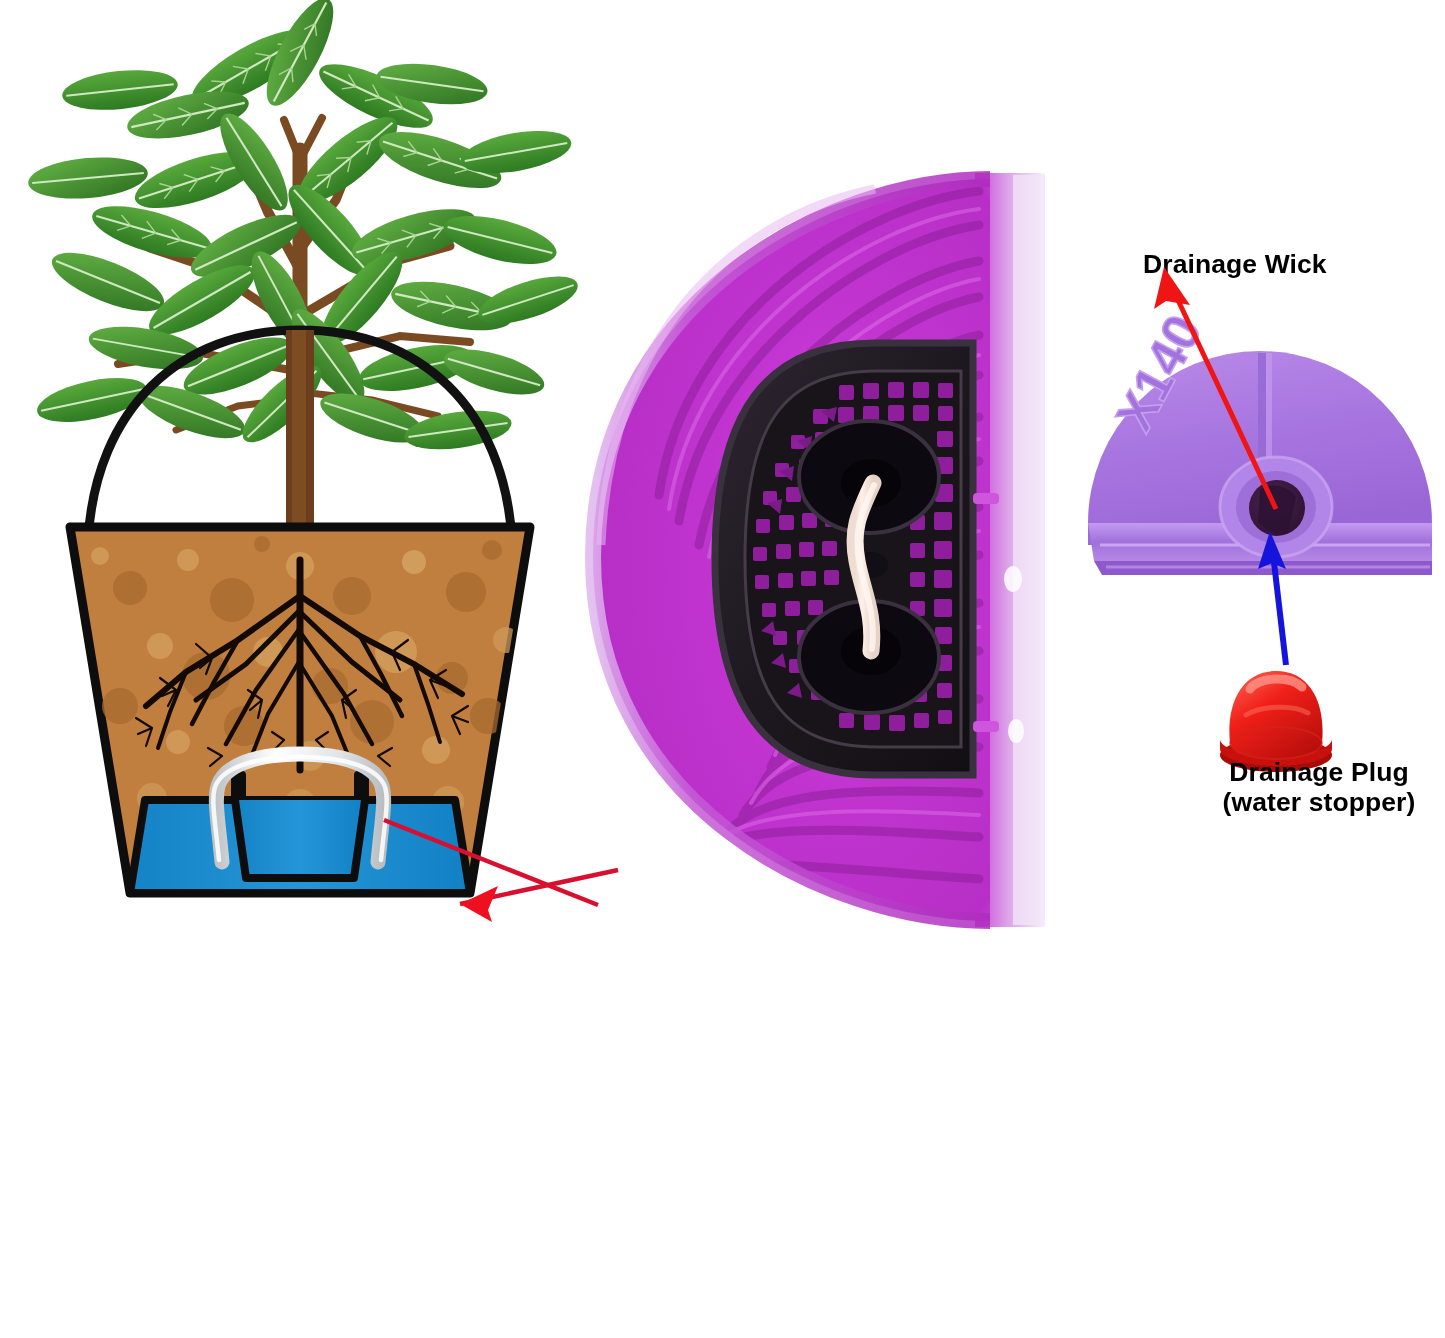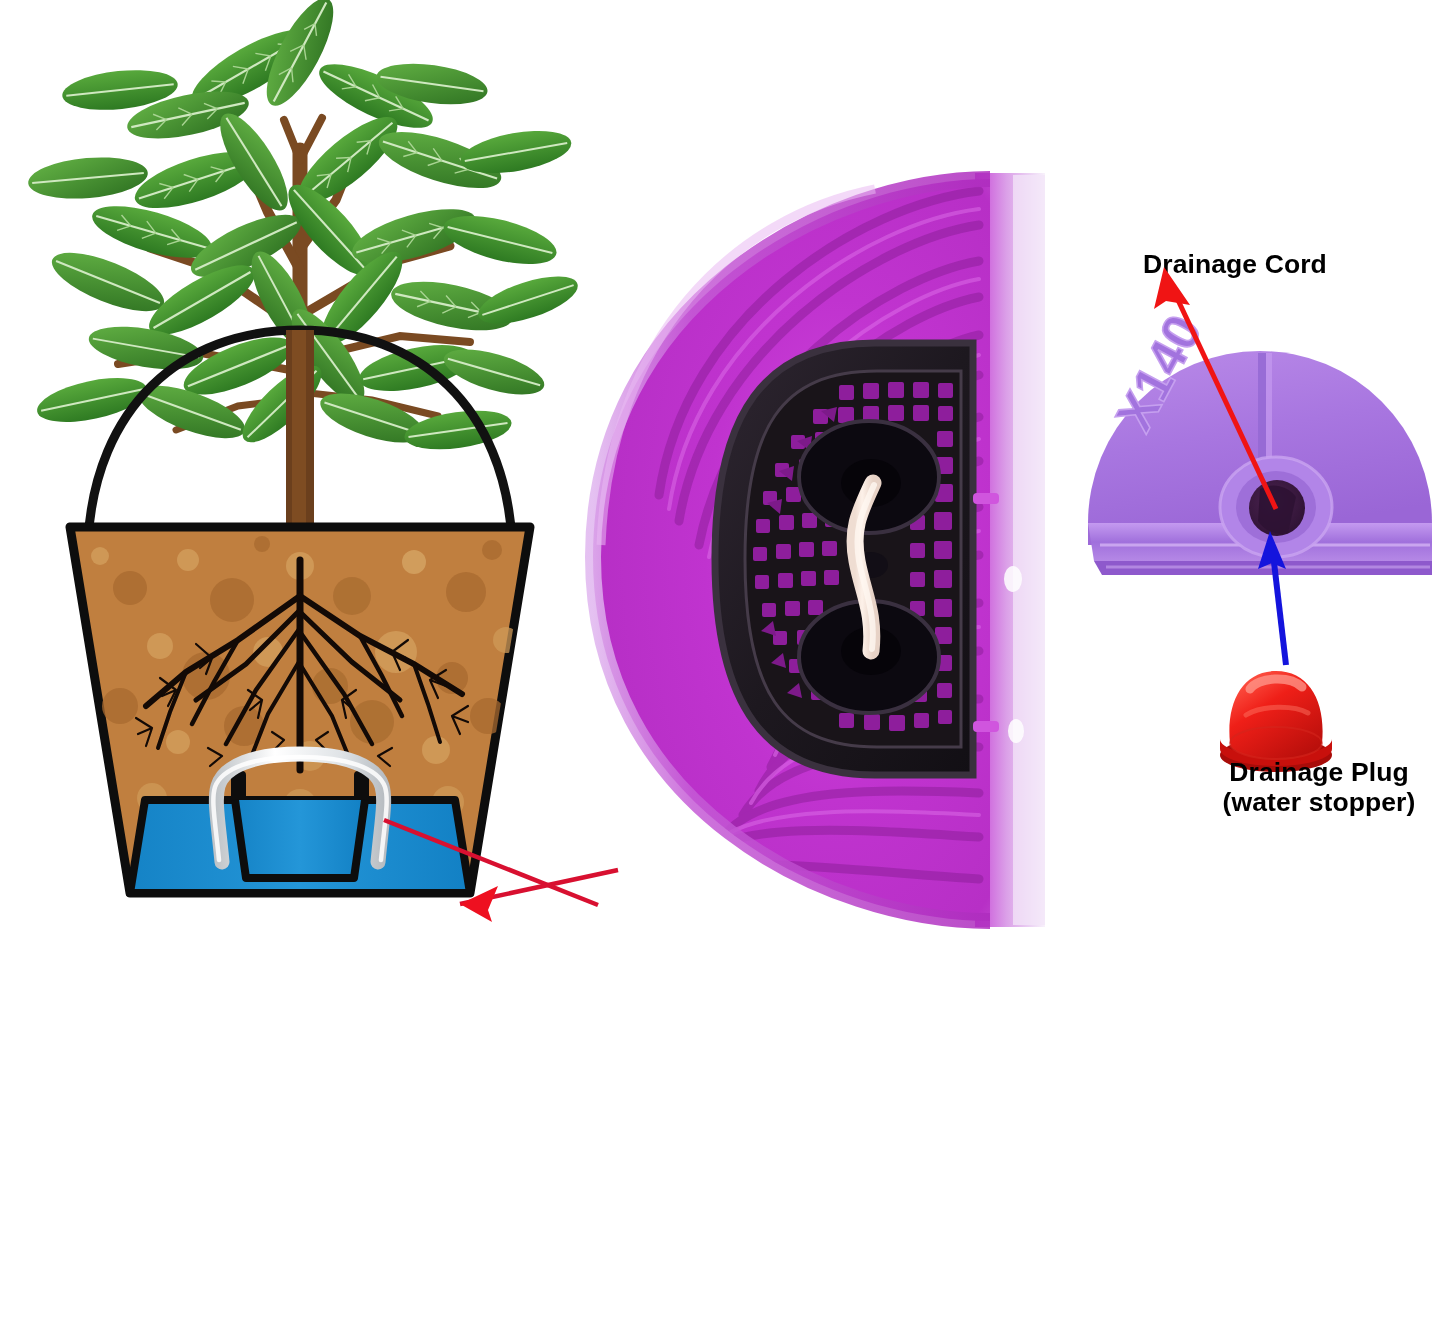--- a/index.html
+++ b/index.html
@@ -547,21 +547,21 @@
         <rect x="398" y="556" width="26" height="11" rx="4"></rect>
       </g>
 
       <g fill="#ffffff" opacity=".85">
         <ellipse cx="438" cy="414" rx="9" ry="13"></ellipse>
         <ellipse cx="441" cy="566" rx="8" ry="12"></ellipse>
       </g>
     </svg>
   </div>
 
-  <div class="abs callout-label nosel" id="label-drainage-hole">Drainage Cord</div>
+  <div class="abs callout-label nosel" id="label-drainage-hole">Drainage Wick</div>
 
   <div class="abs" id="drainage-figure">
     <svg id="fragment-svg" width="365" height="600" viewBox="0 0 365 600">
       <defs>
         <linearGradient id="fragG" x1="0" y1="0" x2="0.3" y2="1">
           <stop offset="0" stop-color="#b98ae8"></stop>
           <stop offset="0.5" stop-color="#a876e0"></stop>
           <stop offset="1" stop-color="#9a66d6"></stop>
         </linearGradient>
         <linearGradient id="fragBandG" x1="0" y1="0" x2="0" y2="1">

